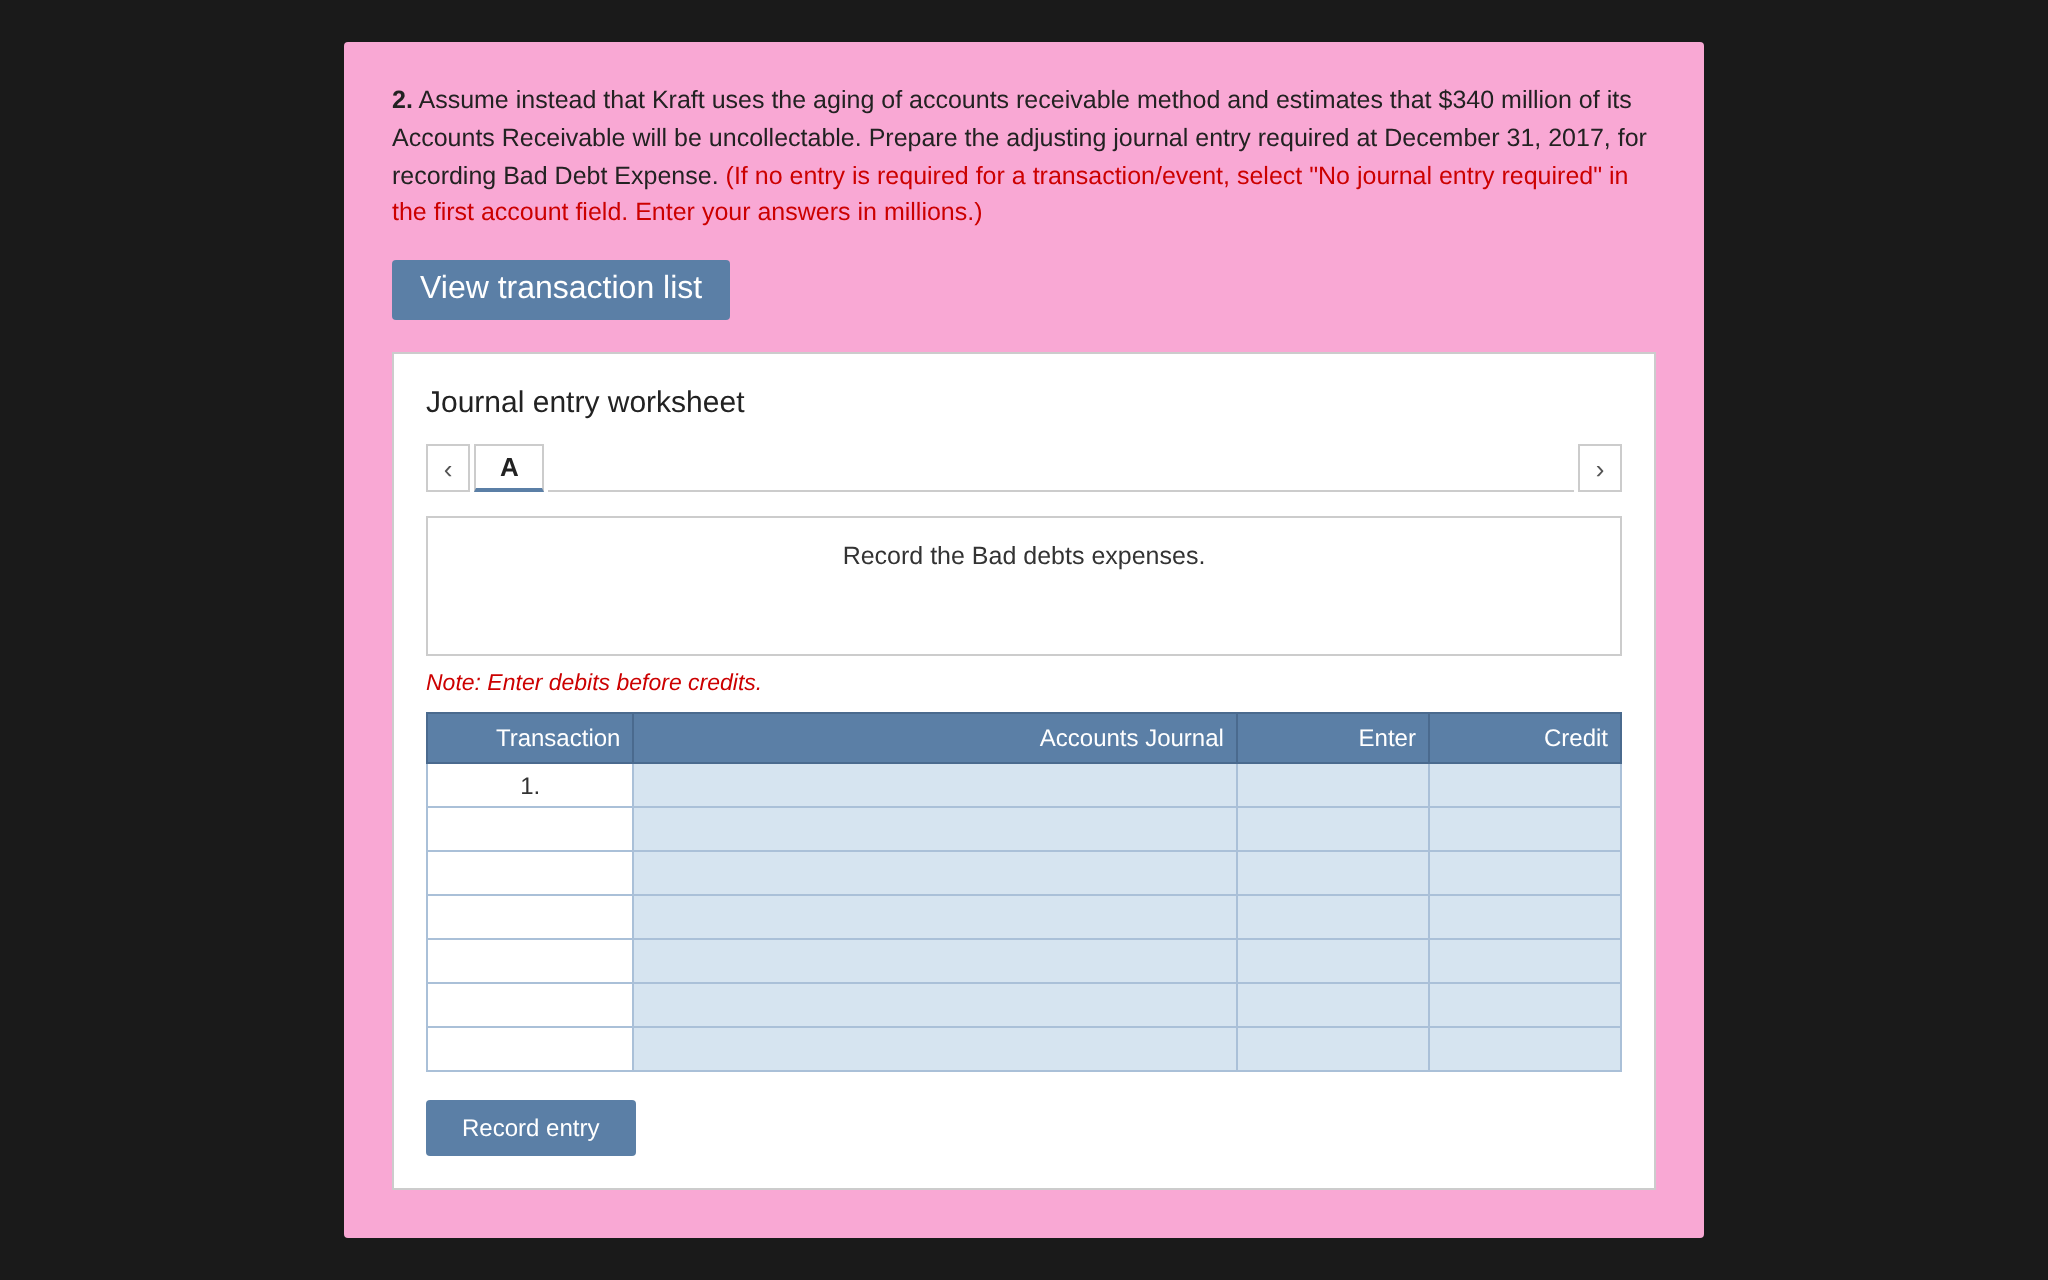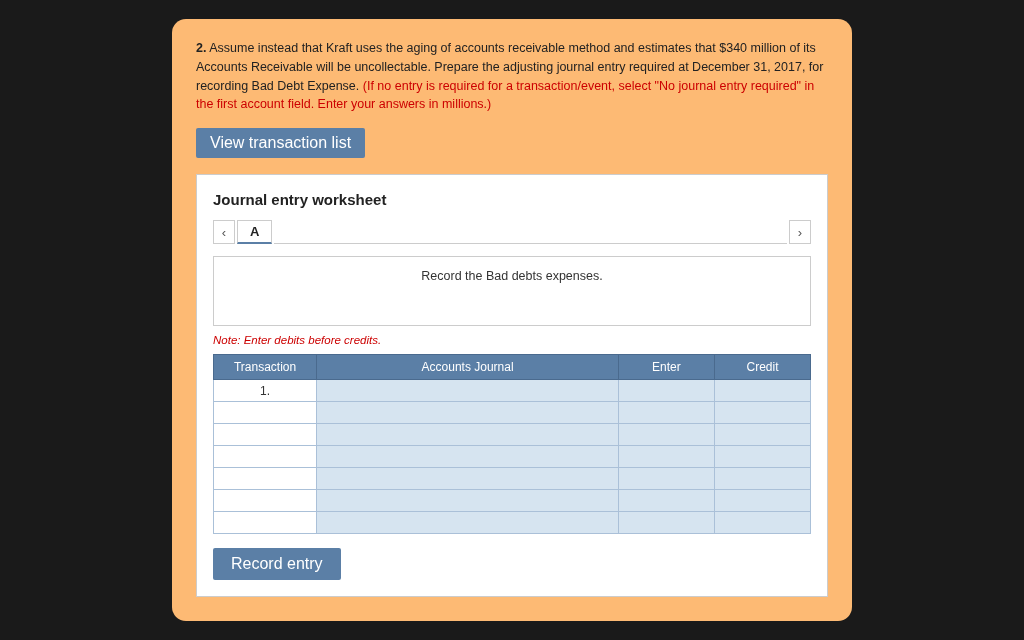--- a/index.html
+++ b/index.html
@@ -7,24 +7,24 @@
       background: #1a1a1a;
       font-family: Arial, sans-serif;
       font-size: 13px;
       display: flex;
       justify-content: center;
       align-items: center;
       min-height: 640px;
       width: 1024px;
     }
     .main-container {
-      background: #fdba74;
+      background: #f9a8d4;
       width: 680px;
       padding: 20px 24px 24px 24px;
-      border-radius: 14px;
+      border-radius: 2px;
     }
     .problem-text {
       color: #222;
       font-size: 12.5px;
       line-height: 1.5;
       margin-bottom: 14px;
     }
     .problem-text strong {
       font-weight: bold;
     }
@@ -41,21 +41,21 @@
       border-radius: 2px;
       margin-bottom: 16px;
     }
     .worksheet-container {
       background: white;
       border: 1px solid #ccc;
       padding: 16px 16px 16px 16px;
     }
     .worksheet-title {
       font-size: 15px;
-      font-weight: bold;
+      font-weight: normal;
       color: #222;
       margin-bottom: 12px;
     }
     .tab-nav {
       display: flex;
       align-items: center;
       margin-bottom: 12px;
       gap: 2px;
     }
     .tab-nav-arrow {
@@ -102,21 +102,21 @@
     }
     
     .journal-table {
       width: 100%;
       border-collapse: collapse;
       margin-bottom: 14px;
     }
     .journal-table th {
       background: #5b7fa6;
       color: white;
-      text-align: center;
+      text-align: right;
       padding: 5px 6px;
       font-size: 12px;
       font-weight: normal;
       border: 1px solid #4a6a8e;
     }
     .journal-table td {
       border: 1px solid #aac0d8;
       height: 22px;
       padding: 0 4px;
     }
@@ -152,21 +152,21 @@
       display: flex;
       gap: 12px;
       align-items: center;
       flex-wrap: wrap;
     }
     .btn-blue {
       background: #5b7fa6;
       color: white;
       border: none;
       padding: 7px 18px;
-      font-size: 16px;
+      font-size: 12px;
       cursor: pointer;
       border-radius: 2px;
       text-align: right;
     }
     .btn-row .spacer {
       flex: 1;
     }
   </style>
 </head>
 <body>

